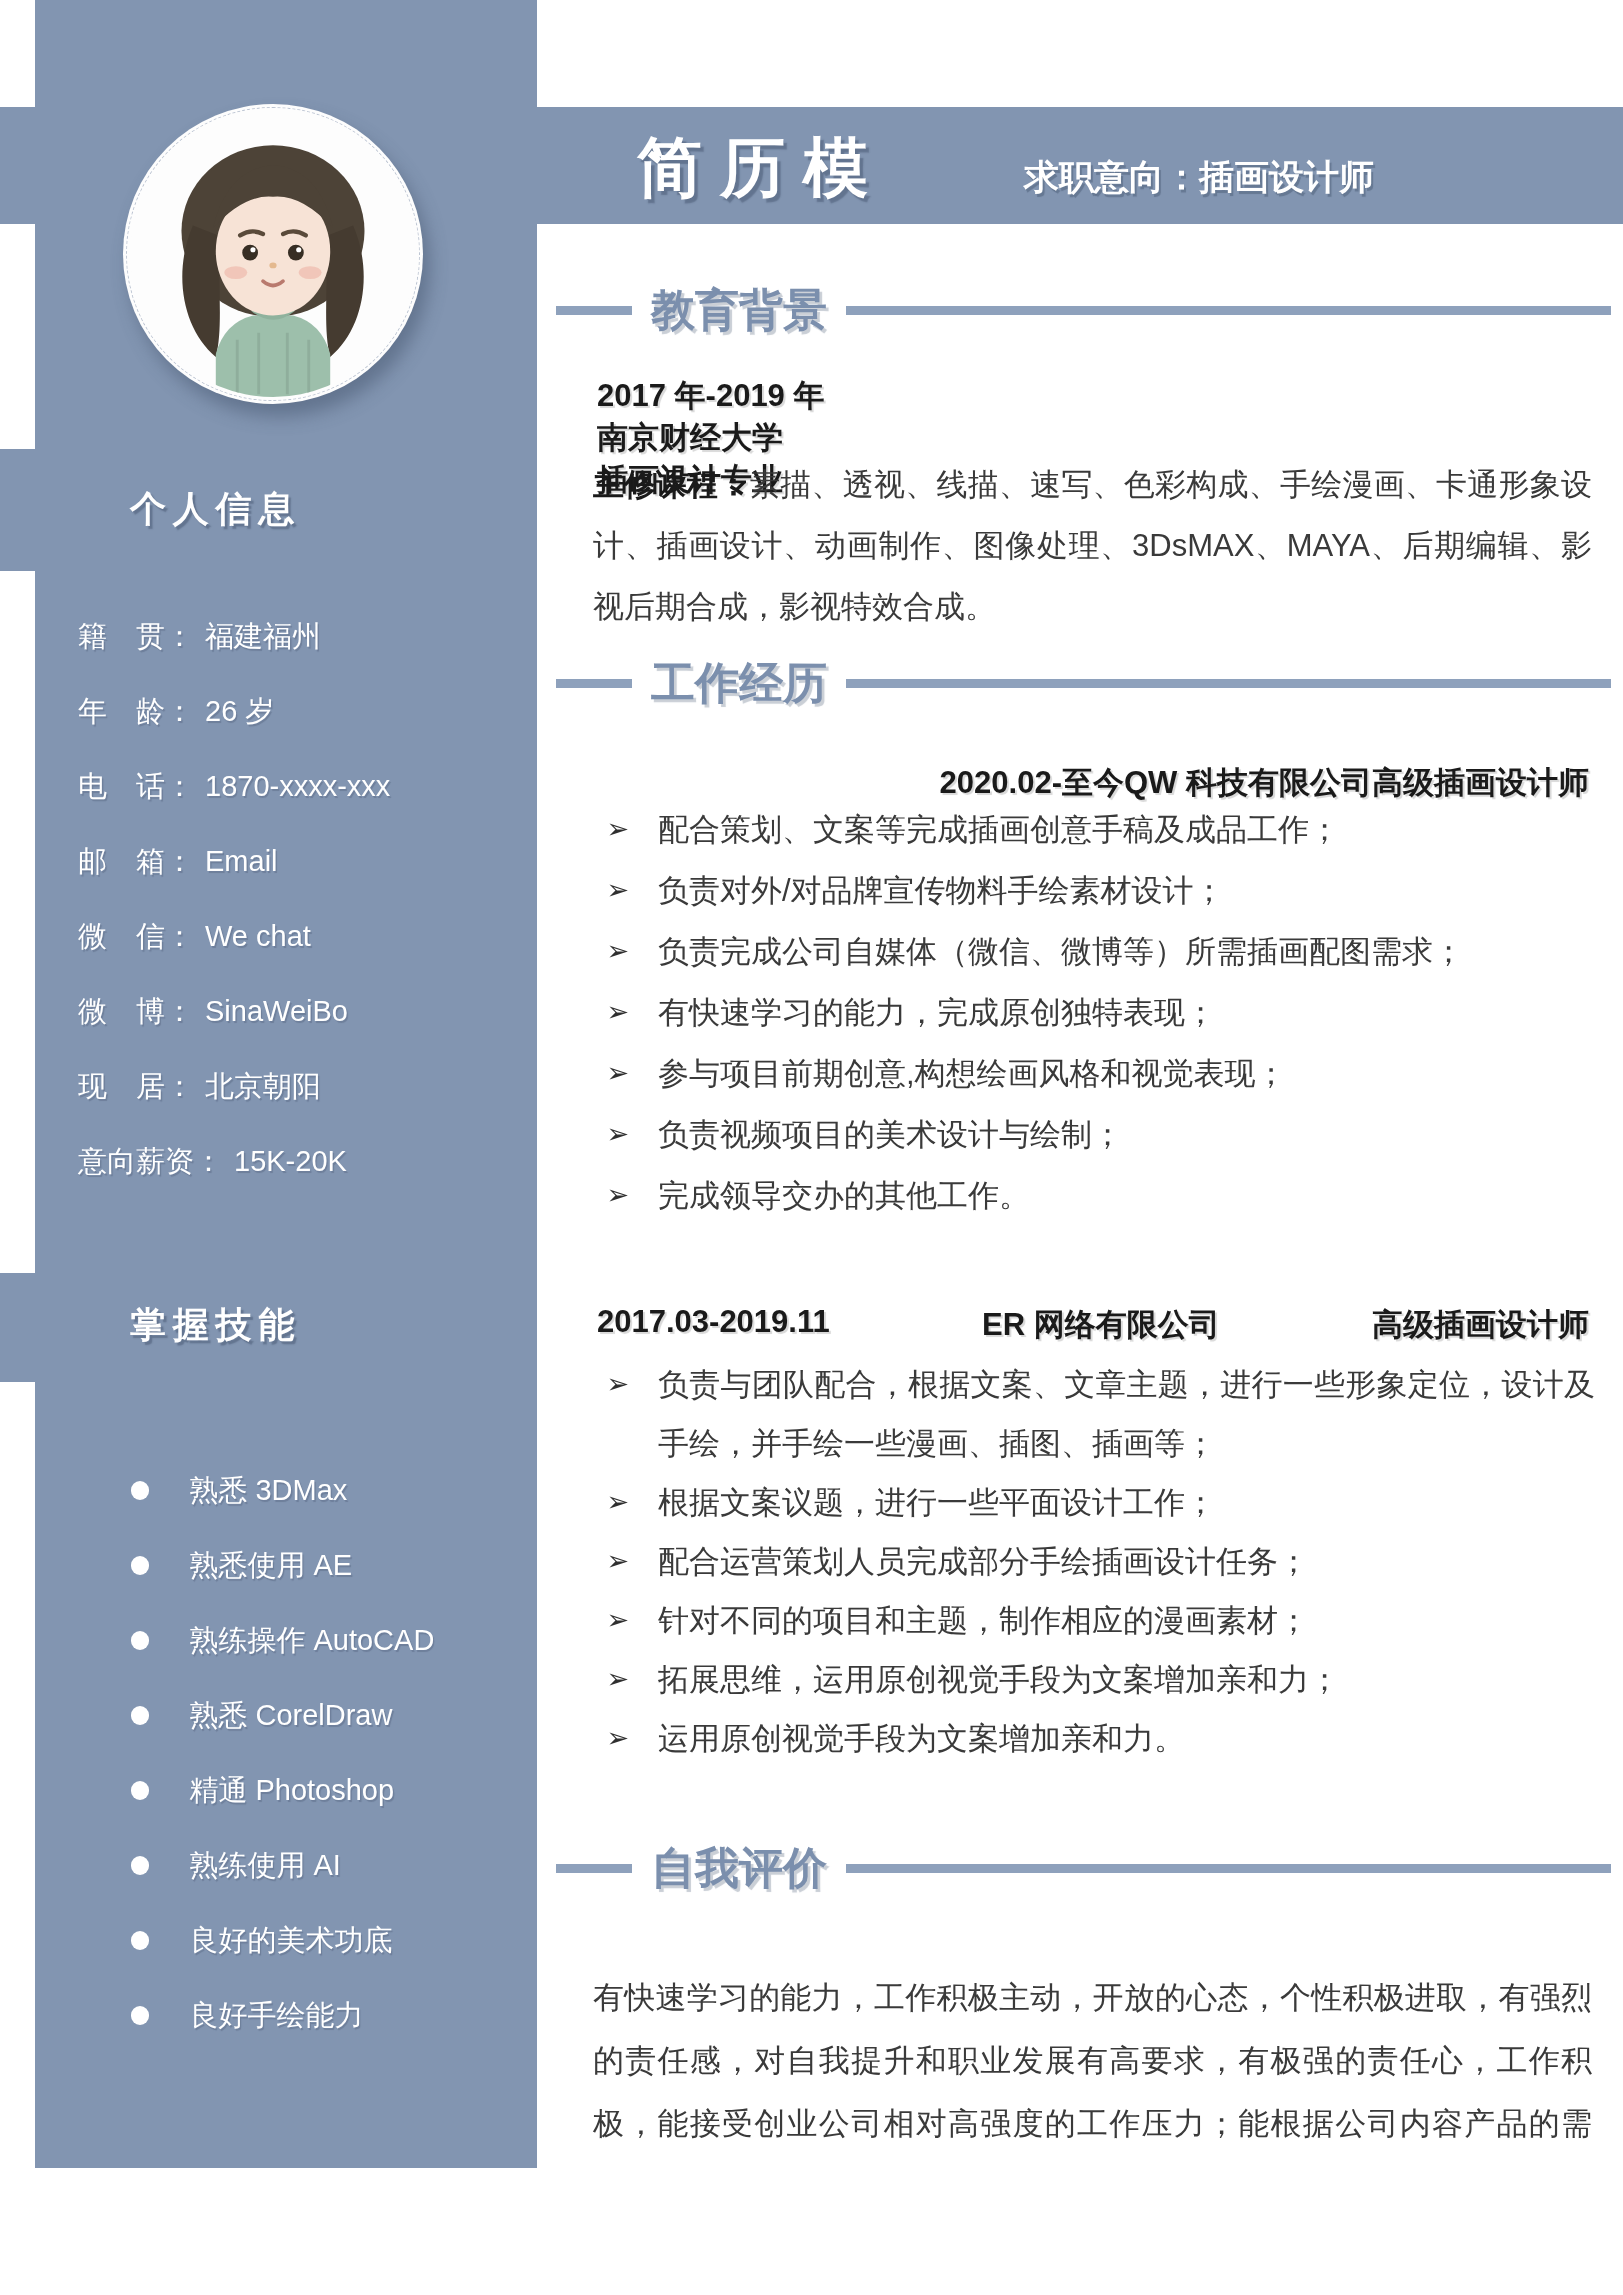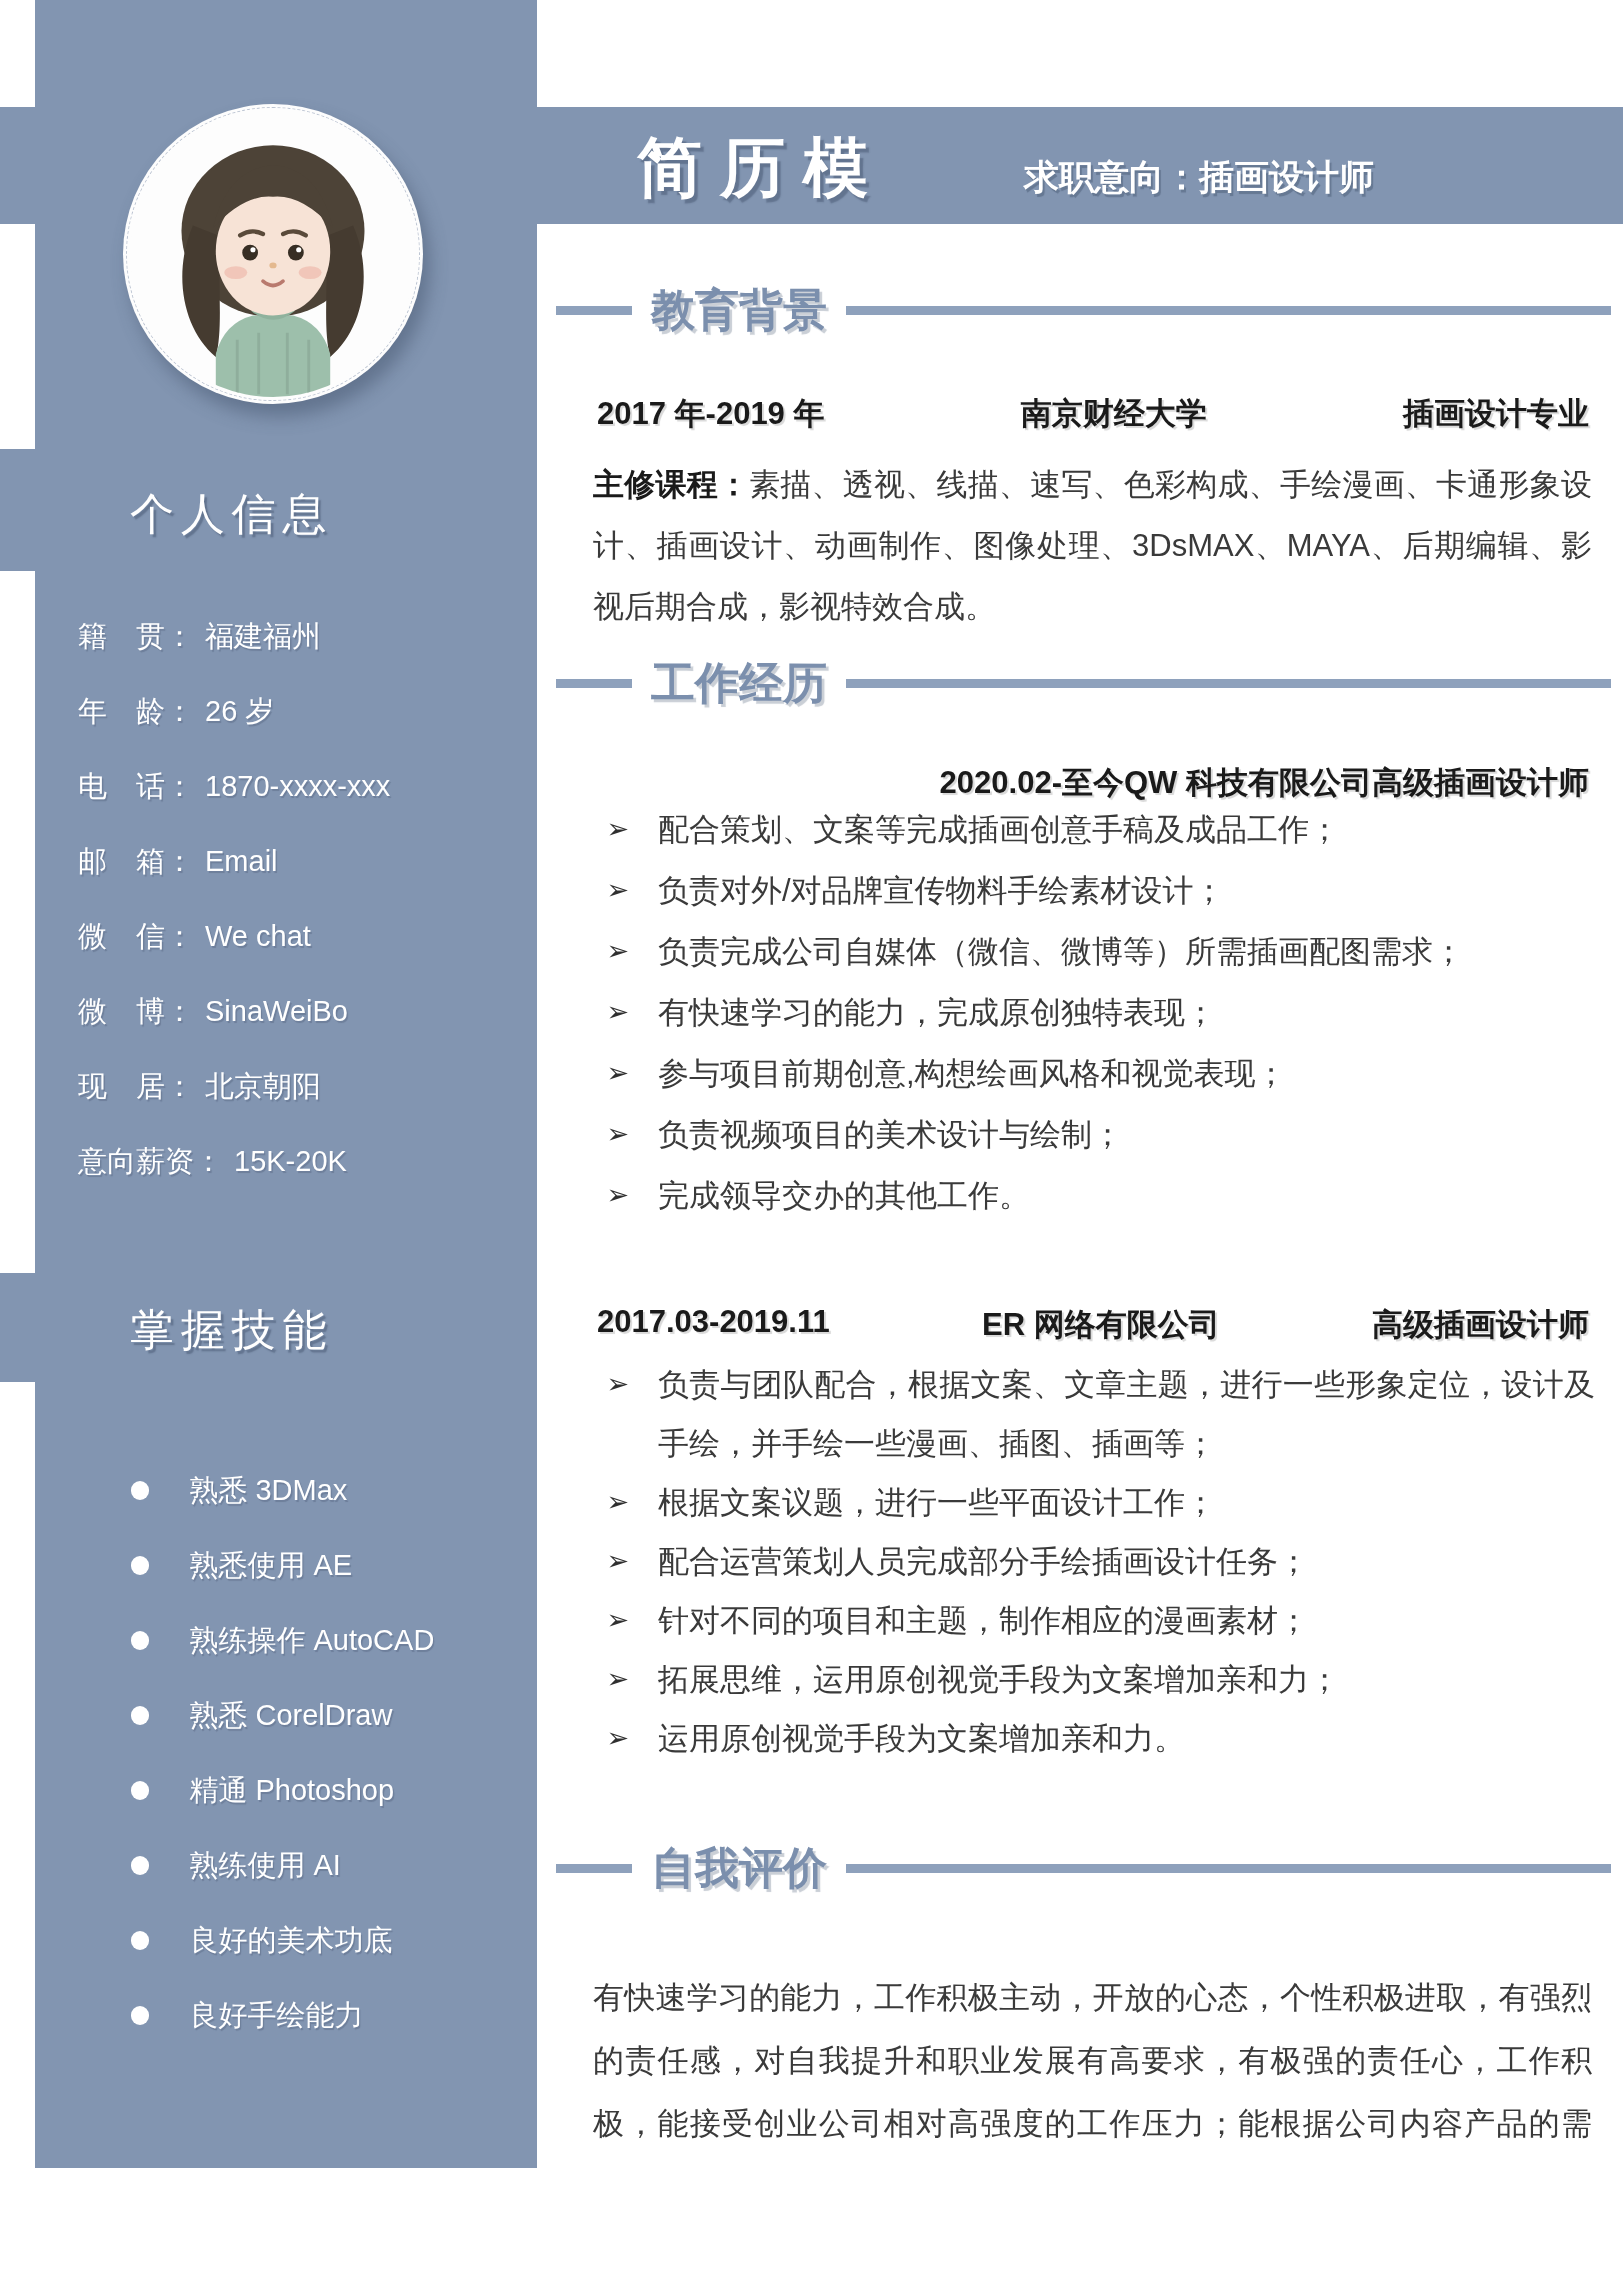--- a/index.html
+++ b/index.html
@@ -20,21 +20,21 @@
     text-shadow:2px 2.7px 0.7px rgba(40,55,80,0.30);white-space:nowrap;text-align:right;}
 
   
   .avatar{position:absolute;left:123px;top:104px;width:300px;height:300px;border-radius:50%;
     background:#fdfdfd;box-shadow:6.8px 12.3px 17.7px rgba(60,75,100,0.45);}
   .avatar:after{content:"";position:absolute;left:3.4px;top:3.4px;right:3.4px;bottom:3.4px;border-radius:50%;
     border:1.4px dashed rgba(135,150,175,0.55);}
   .avatar svg{position:absolute;left:6.8px;top:6.8px;width:286px;height:286px;border-radius:50%;}
 
   
-  .side-title{position:absolute;left:130px;font-size:44px;font-weight:normal;color:#ffffff;
+  .side-title{position:absolute;left:130px;font-size:36px;font-weight:bold;color:#ffffff;
     letter-spacing:6.8px;text-shadow:2.7px 3.4px 1.4px rgba(40,55,80,0.35);white-space:nowrap;}
   #side-title-1{top:485px;}
   #side-title-2{top:1301px;}
 
   ul.info{position:absolute;left:78px;top:599px;margin:0;padding:0;list-style:none;}
   ul.info li{height:75px;display:flex;align-items:center;font-size:29px;color:#ffffff;
     text-shadow:1.4px 2px 0.7px rgba(50,65,90,0.25);white-space:nowrap;}
   ul.info .val{margin-left:11px;}
 
   ul.skills{position:absolute;left:115px;top:1437px;margin:16px;padding:0;list-style:none;}
@@ -45,21 +45,21 @@
   
   .sec-header{position:absolute;left:556px;right:12px;height:55px;display:flex;align-items:center;justify-content:center;}
   .sec-header .dash{width:76px;height:9.5px;background:#8EA1BC;flex:none;}
   .sec-header .sec-title{font-size:44px;font-weight:bold;color:#7B8FAD;margin:0 19px;white-space:nowrap;
     text-shadow:2.7px 3.4px 0.7px rgba(80,95,120,0.30);}
   .sec-header .rule{flex:1;height:9.5px;background:#8EA1BC;}
   #sec-edu{top:283px;} #sec-work{top:656px;} #sec-eval{top:1841px;}
 
   .row3{position:absolute;left:597px;width:992px;display:flex;justify-content:space-between;
     font-size:31px;font-weight:bold;color:#1a1a1a;text-shadow:2px 2px 0.7px rgba(0,0,0,0.15);white-space:nowrap;}
-  #edu-row{top:393px;} #job1-row{top:762px;justify-content:flex-end;} #job2-row{top:1304px;}
+  #edu-row{top:375px;flex-direction:column;} #job1-row{top:762px;justify-content:flex-end;} #job2-row{top:1304px;}
 
   .para{position:absolute;left:593px;width:999px;font-size:31px;color:#3a3a3a;line-height:61px;
     text-align:justify;}
   #edu-para{top:423px;}
   #eval-para{top:1935px;line-height:63px;}
   .para b{color:#1a1a1a;}
 
   ul.duties{position:absolute;left:605px;width:990px;margin:0;padding:0;list-style:none;}
   ul.duties li{position:relative;padding-left:53px;font-size:31px;color:#3a3a3a;text-align:justify;}
   #job1-duties{top:799px;} #job1-duties li{line-height:61px;}

